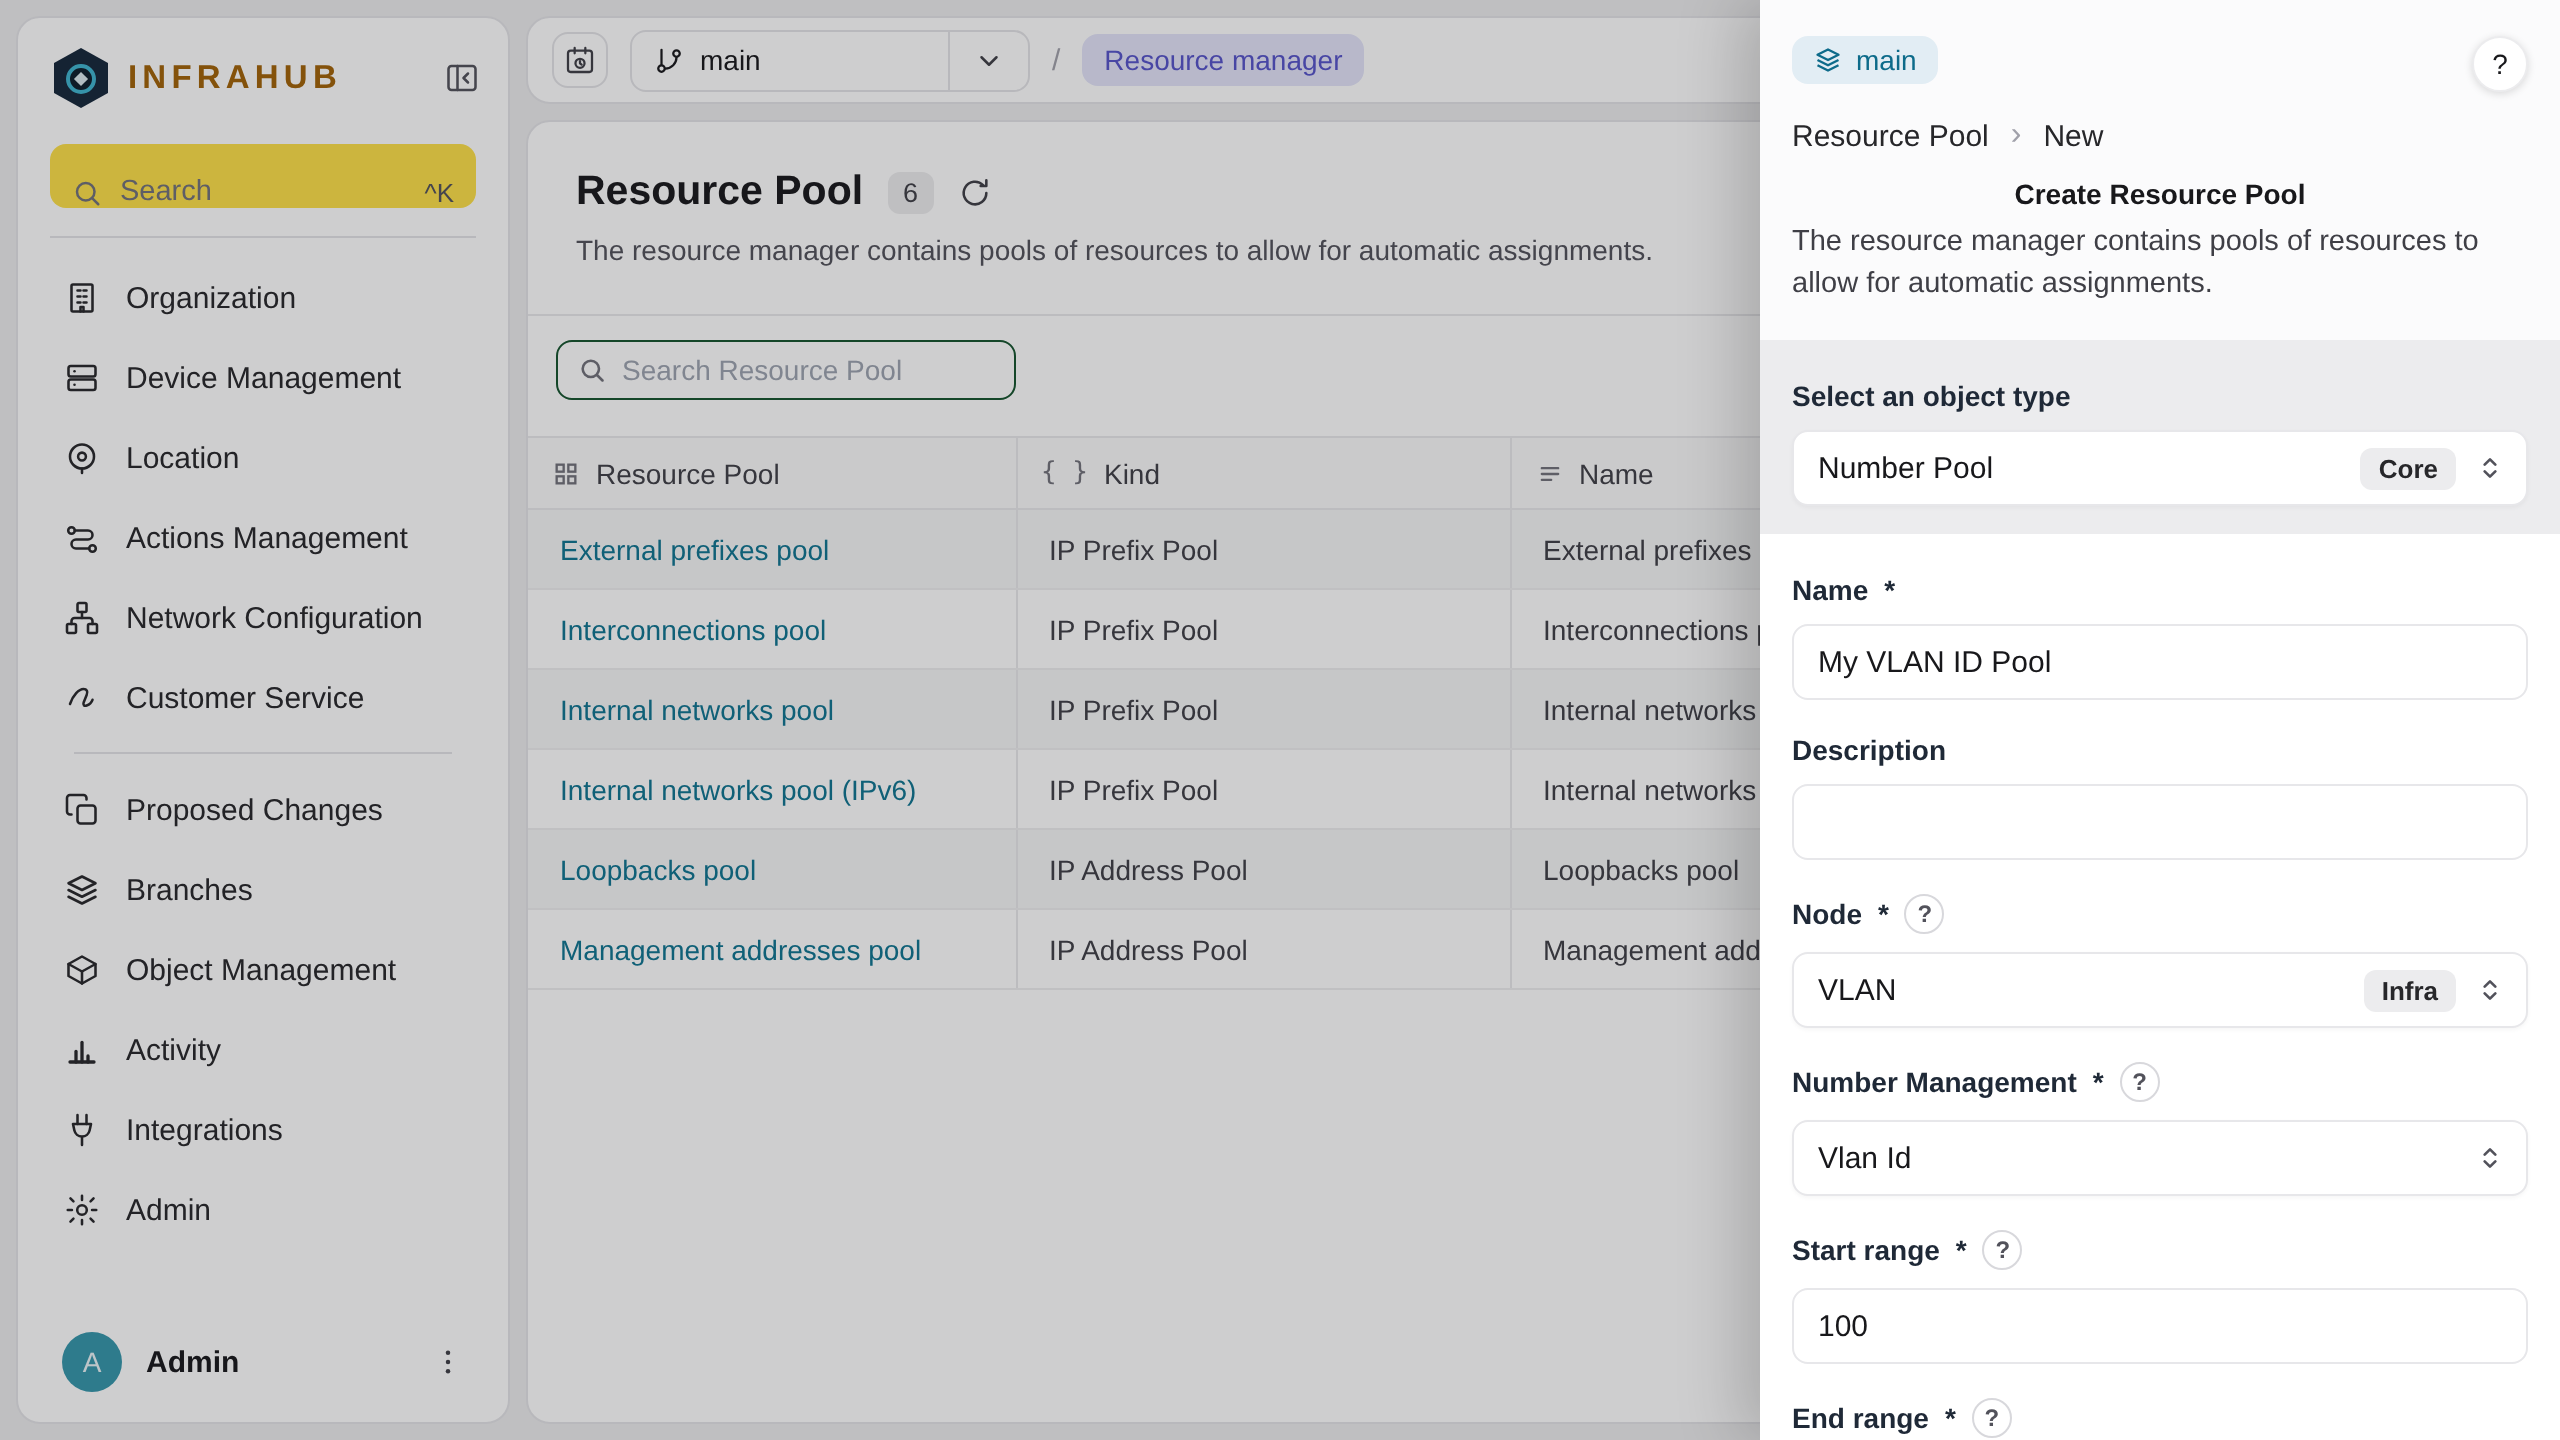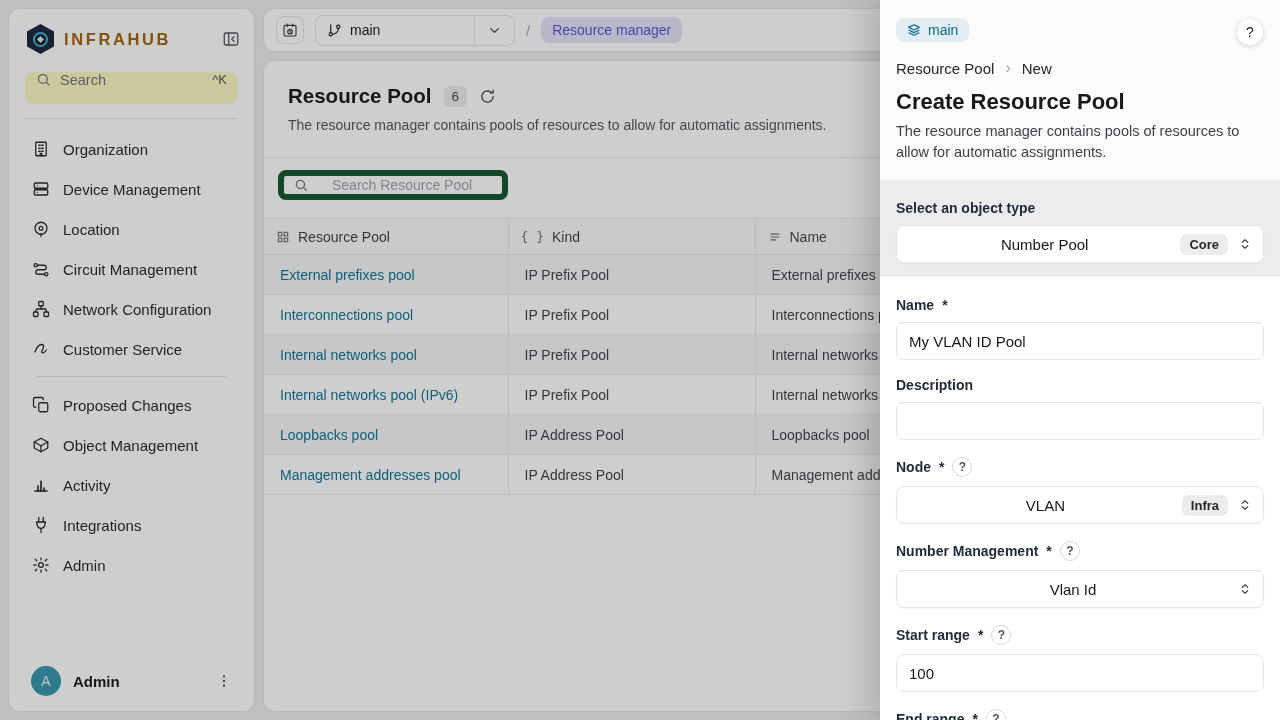--- a/index.html
+++ b/index.html
@@ -18,22 +18,22 @@
   .sidebar { left:8px; top:8px; width:247px; height:704px; overflow:hidden; }
   .side-header { display:flex; align-items:center; gap:10px; padding:15px 14px 12px 18px; }
   .logo-hex { width:27px; height:30px; background:#15273a;
     clip-path:polygon(50% 0,100% 25%,100% 75%,50% 100%,0 75%,0 25%);
     display:flex; align-items:center; justify-content:center; flex:none; }
   .logo-ring { width:15px; height:15px; border-radius:50%; border:2px solid #3fb4cf; background:#0c1d2a;
     display:flex; align-items:center; justify-content:center; }
   .logo-dot { width:5px; height:5px; background:#dbe9ee; transform:rotate(45deg); }
   .brand { font-size:16.5px; font-weight:800; letter-spacing:2.6px; color:#a16207; }
   .collapse-btn { margin-left:auto; color:#52525b; cursor:pointer; }
-  .search-box { margin:6px 16px 14px; height:32px; background:#fef9c3; border-radius:8px;
-    display:flex; align-items:flex-start; gap:9px; padding:0 11px; color:#71717a; font-size:14.5px; }
+  .search-box { margin:6px 16px 14px; height:32px; background:#fde047; border-radius:8px;
+    display:flex; align-items:flex-end; gap:9px; padding:0 11px; color:#71717a; font-size:14.5px; }
   .search-box .kbd { margin-left:auto; font-size:13px; color:#52525b; }
   .sep { height:1px; background:#e4e4e7; margin:0 16px; }
   .nav { padding:10px 12px 0; }
   .nav-item { display:flex; align-items:center; gap:13px; height:40px; padding:0 11px;
     border-radius:8px; font-size:15px; font-weight:500; color:#27272a; cursor:pointer; }
   .nav-item svg { color:#27272a; flex:none; }
   .group-sep { height:1px; background:#e4e4e7; margin:7px 16px 8px; }
   .user-row { position:absolute; left:12px; right:12px; bottom:9px; display:flex;
     align-items:center; gap:12px; padding:6px 10px; }
   .avatar { width:30px; height:30px; border-radius:50%; background:#3596ab; color:#eaf4f6;
@@ -57,22 +57,22 @@
   
   .content { left:263px; top:60px; right:8px; bottom:8px; overflow:hidden; }
   .content-header { padding:23px 24px 24px; border-bottom:1px solid #e9e9eb; }
   .title-row { display:flex; align-items:center; gap:12px; }
   .page-title { font-size:20.5px; font-weight:700; color:#18181b; }
   .count-badge { background:#ececee; color:#3f3f46; font-size:13.5px; padding:3px 8px;
     border-radius:6px; font-weight:500; }
   .refresh { color:#3f3f46; cursor:pointer; }
   .page-desc { margin-top:9px; font-size:14px; color:#52525b; }
   .toolbar { padding:12px 14px 18px; }
-  .tbl-search { width:230px; height:30px; border:6px solid #14532d; border-radius:8px;
-    display:flex; align-items:center; gap:24px; padding:0 10px; color:#71717a; }
+  .tbl-search { width:230px; height:30px; border:1px solid #14532d; border-radius:8px;
+    display:flex; align-items:center; gap:8px; padding:0 10px; color:#71717a; }
   .tbl-search input { border:none; outline:none; flex:1; font:inherit; font-size:14px; color:#27272a; background:transparent; }
   .tbl-search input::placeholder { color:#9ca3af; }
   table { width:100%; border-collapse:collapse; table-layout:fixed; }
   col.c1 { width:244px; } col.c2 { width:247px; }
   th { height:36px; background:#fafafa; border-top:1px solid #e9e9eb; border-bottom:1px solid #e9e9eb;
     font-size:14px; font-weight:500; color:#3f3f46; text-align:left; padding:0 12px; }
   .th-inner { display:flex; align-items:center; gap:8px; }
   .th-inner svg, .th-inner .hglyph { color:#71717a; }
   .hglyph { font-size:13px; font-family:"DejaVu Sans Mono", monospace; }
   td { height:40px; padding:4px 16px; font-size:14px; color:#3f3f46; border-bottom:1px solid #ededef;
@@ -89,30 +89,30 @@
     z-index:60; box-shadow:-10px 0 30px rgba(0,0,0,0.18); }
   .d-head { background:#fbfbfc; padding:18px 16px; }
   .d-badge-row { display:flex; align-items:flex-start; justify-content:space-between; }
   .branch-badge { display:inline-flex; align-items:center; gap:7px; background:#e2edf4;
     color:#0d6b8a; font-size:14px; font-weight:500; padding:4px 11px; border-radius:8px; }
   .help-btn { width:28px; height:28px; border-radius:50%; background:#fff; border:1px solid #ececee;
     box-shadow:0 1px 4px rgba(0,0,0,0.14); color:#18181b; font-size:14px;
     display:flex; align-items:center; justify-content:center; cursor:pointer; }
   .d-crumb { margin-top:13px; display:flex; align-items:center; gap:11px; font-size:15px; color:#27272a; }
   .d-crumb .csep { color:#a1a1aa; font-size:16px; }
-  .d-title { margin-top:12px; font-size:22px; font-weight:700; color:#18181b; }
+  .d-title { margin-top:12px; font-size:14px; font-weight:700; color:#18181b;text-align:center; }
   .d-desc { margin-top:6px; font-size:14.5px; line-height:1.42; color:#3f3f46; }
   .obj-section { background:#ececee; padding:20px 16px 14px; }
   .f-label { display:flex; align-items:center; gap:8px; font-size:14px; font-weight:600; color:#1f2937; }
   .help-chip { width:20px; height:20px; border-radius:50%; border:1px solid #d8d8dc; background:#fff;
     color:#52525b; font-size:12px; display:flex; align-items:center; justify-content:center; cursor:pointer; }
   .selectbox, .tinput { margin-top:9px; height:38px; background:#fff; border:1px solid #e7e7ea;
     border-radius:8px; display:flex; align-items:center; padding:0 10px 0 12px;
     font-size:15px; color:#18181b; }
-  .selectbox { cursor:pointer; box-shadow:0 1px 2px rgba(0,0,0,0.04);text-align:center; }
+  .selectbox { cursor:pointer; box-shadow:0 1px 2px rgba(0,0,0,0.04); }
   .selectbox .val { flex:1; }
   .badge-gray { background:#ececee; border-radius:6px; padding:3px 9px; font-size:13px;
     font-weight:600; color:#27272a; margin-right:9px; }
   .updown { color:#52525b; }
   .d-form { padding:10px 16px 0; background:#fff; }
   .field { margin-top:17px; }
   .field.first { margin-top:10px; }
   .tinput input { border:none; outline:none; flex:1; font:inherit; color:inherit; background:transparent; min-width:0; }
 </style>
 </head>
@@ -170,21 +170,21 @@
           <line x1="12" y1="19" x2="12" y2="22"></line>
         </svg>
       <span>Location</span>
     </div>
     <div class="nav-item">
       <svg width="18" height="18" viewBox="0 0 24 24" fill="none" stroke="currentColor" stroke-width="1.7" stroke-linecap="round" stroke-linejoin="round">
           <circle cx="5" cy="7" r="2.2"></circle>
           <circle cx="19" cy="19" r="2.2"></circle>
           <path d="M7.2 7H16a3 3 0 0 1 0 6H8a3 3 0 0 0 0 6h8.8"></path>
         </svg>
-      <span>Circuit Management</span>
+      <span>Actions Management</span>
     </div>
     <div class="nav-item">
       <svg width="18" height="18" viewBox="0 0 24 24" fill="none" stroke="currentColor" stroke-width="1.7" stroke-linecap="round" stroke-linejoin="round">
           <rect x="9" y="2" width="6" height="6" rx="1"></rect>
           <rect x="2" y="16" width="6" height="6" rx="1"></rect>
           <rect x="16" y="16" width="6" height="6" rx="1"></rect>
           <path d="M12 8v4"></path>
           <path d="M5 16v-2a2 2 0 0 1 2-2h10a2 2 0 0 1 2 2v2"></path>
         </svg>
       <span>Network Configuration</span>
@@ -195,20 +195,28 @@
         </svg>
       <span>Customer Service</span>
     </div>
     <div class="group-sep"></div>
     <div class="nav-item">
       <svg width="18" height="18" viewBox="0 0 24 24" fill="none" stroke="currentColor" stroke-width="1.7" stroke-linecap="round" stroke-linejoin="round">
           <rect x="9" y="9" width="12" height="12" rx="2"></rect>
           <path d="M5 15H4a2 2 0 0 1-2-2V4a2 2 0 0 1 2-2h9a2 2 0 0 1 2 2v1"></path>
         </svg>
       <span>Proposed Changes</span>
+    </div>
+    <div class="nav-item">
+      <svg width="18" height="18" viewBox="0 0 24 24" fill="none" stroke="currentColor" stroke-width="1.7" stroke-linecap="round" stroke-linejoin="round">
+          <path d="M12 3 3 7.5l9 4.5 9-4.5Z"></path>
+          <path d="m3 12 9 4.5 9-4.5"></path>
+          <path d="m3 16.5 9 4.5 9-4.5"></path>
+        </svg>
+      <span>Branches</span>
     </div>
     <div class="nav-item">
       <svg width="18" height="18" viewBox="0 0 24 24" fill="none" stroke="currentColor" stroke-width="1.7" stroke-linecap="round" stroke-linejoin="round">
           <path d="M21 8 12 3 3 8v8l9 5 9-5Z"></path>
           <path d="m3 8 9 5 9-5"></path>
           <path d="M12 13v8"></path>
         </svg>
       <span>Object Management</span>
     </div>
     <div class="nav-item">

